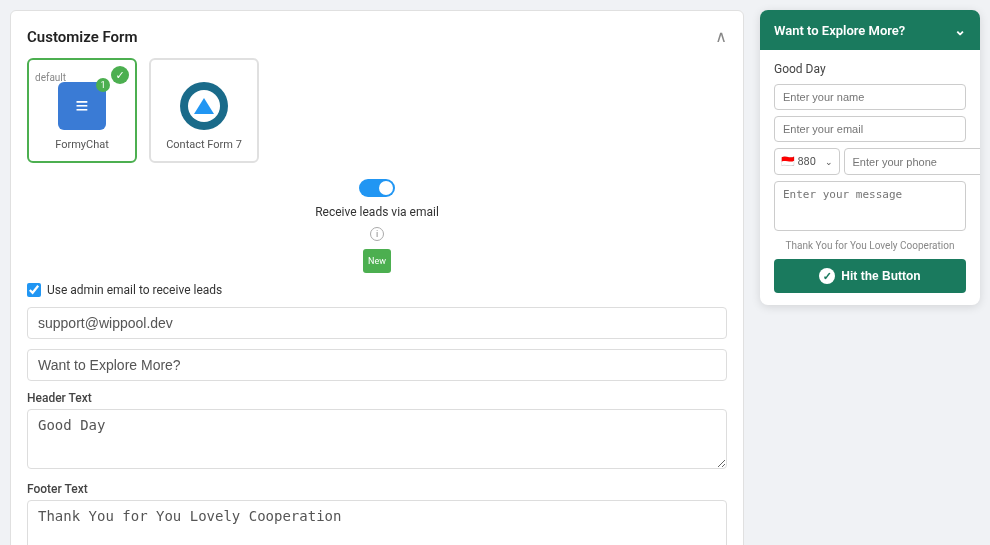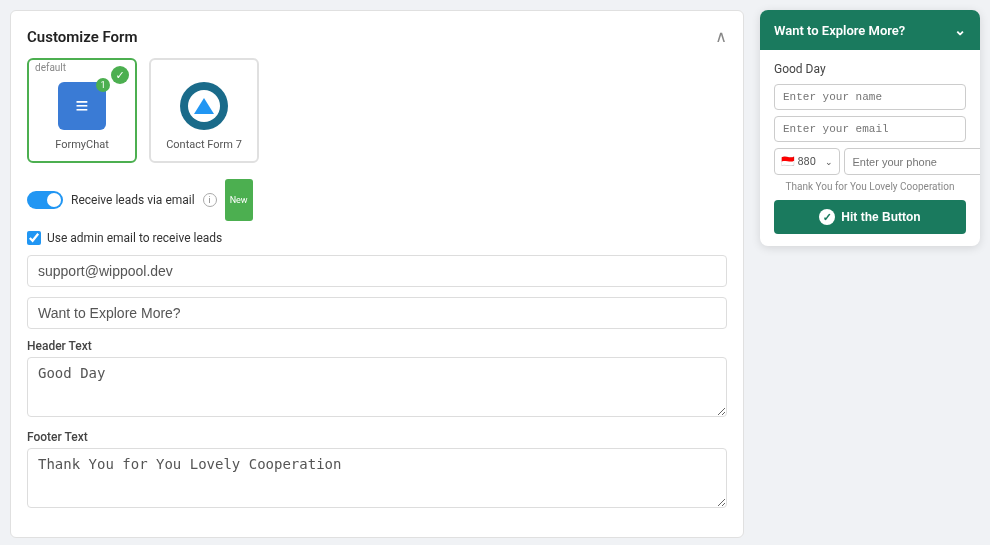--- a/index.html
+++ b/index.html
@@ -74,21 +74,21 @@
       background: #4caf50;
       border-radius: 50%;
       display: flex;
       align-items: center;
       justify-content: center;
       color: #fff;
       font-size: 11px;
     }
     .source-card .default-label {
       position: absolute;
-      top: 2px;
+      top: 12px;
       left: 6px;
       font-size: 10px;
       color: #888;
     }
     .source-card .card-icon {
       font-size: 40px;
       margin: 8px 0 4px;
       display: flex;
       align-items: center;
       justify-content: center;
@@ -157,20 +157,21 @@
       border-right: 10px solid transparent;
       border-bottom: 16px solid #2196f3;
       position: relative;
     }
     
     .toggle-row {
       display: flex;
       align-items: center;
       gap: 8px;
       margin-bottom: 10px;
+      flex-direction: column;
     }
     .toggle-switch {
       width: 36px;
       height: 18px;
       background: #2196f3;
       border-radius: 9px;
       position: relative;
       cursor: pointer;
     }
     .toggle-switch::after {
@@ -196,21 +197,21 @@
       align-items: center;
       justify-content: center;
       font-size: 9px;
       color: #888;
       cursor: pointer;
     }
     .new-badge {
       background: #4caf50;
       color: #fff;
       font-size: 9px;
-      padding: 16px 5px;
+      padding: 7px 5px;
       border-radius: 3px;
     }
     
     .checkbox-row {
       display: flex;
       align-items: center;
       gap: 6px;
       margin-bottom: 10px;
     }
     .checkbox-row input[type=checkbox] {
@@ -289,21 +290,20 @@
     }
     .preview-input {
       width: 100%;
       border: 1px solid #ccc;
       border-radius: 4px;
       padding: 6px 8px;
       font-size: 11px;
       color: #999;
       margin-bottom: 6px;
       outline: none;
-      font-family: Liberation Mono, monospace;
     }
     .preview-phone-row {
       display: flex;
       gap: 4px;
       margin-bottom: 6px;
     }
     .preview-phone-code {
       border: 1px solid #ccc;
       border-radius: 4px;
       padding: 6px 6px;
@@ -451,20 +451,21 @@
         <div class="preview-good-day">Good Day</div>
         <input type="text" class="preview-input" placeholder="Enter your name" style="">
         <input type="text" class="preview-input" placeholder="Enter your email" style="">
         <div class="preview-phone-row">
           <div class="preview-phone-code">
             <span>🇮🇩 880</span>
             <span style="font-size:9px;">⌄</span>
           </div>
           <input type="text" class="preview-phone-input" placeholder="Enter your phone" style="">
         </div>
+        <textarea class="preview-textarea" placeholder="Enter your message" style=""></textarea>
         <div class="preview-thank-you">Thank You for You Lovely Cooperation</div>
         <button class="preview-submit-btn">
           <div class="whatsapp-icon">✓</div>
           <span>Hit the Button</span>
         </button>
       </div>
     </div>
   </div>
 </div>
 

